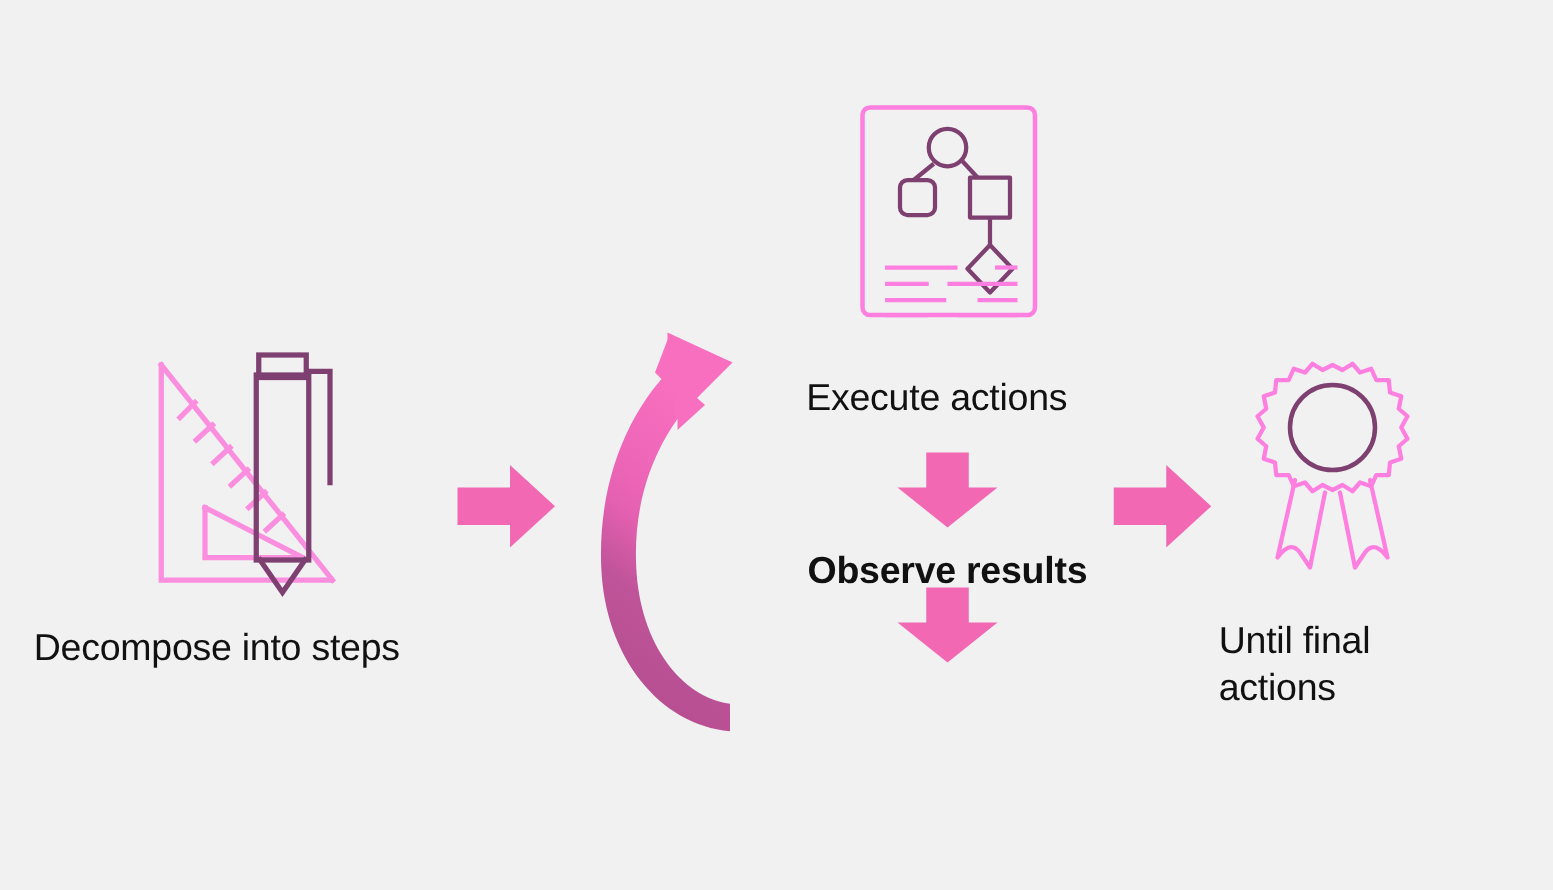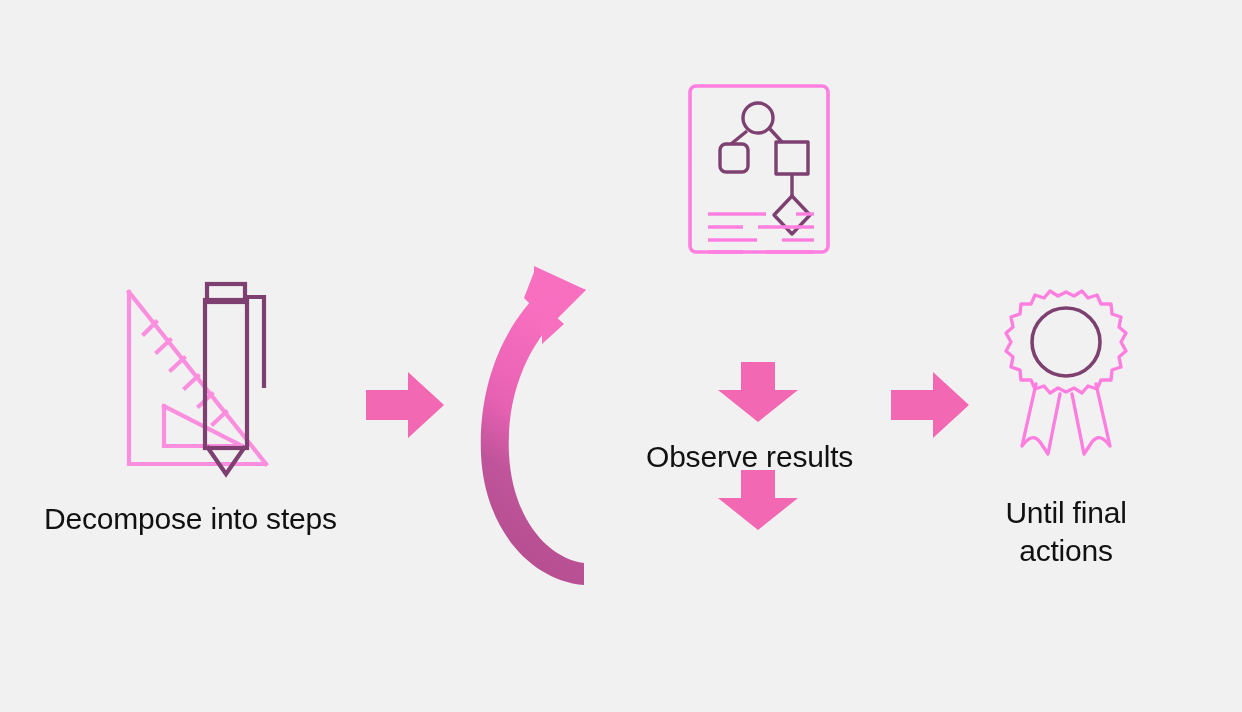--- a/index.html
+++ b/index.html
@@ -26,21 +26,20 @@
     position: absolute;
     color: #111111;
     font-family: "Liberation Sans", sans-serif;
     font-size: 30px;
     font-weight: 400;
     line-height: 1.27;
     white-space: pre;
     letter-spacing: -0.2px;
   }
   .label.center {
-    text-align: center;
     white-space: normal;
   }
   svg { display: block; overflow: visible; }
 </style>
 </head>
 <body style="background: rgb(241, 241, 241);">
 
 <div id="stage">
 
   <div class="node" style="left:118px; top:278px;">
@@ -66,21 +65,21 @@
 
         <rect x="89" y="6" width="38" height="18"></rect>
 
         <path d="M129,19 L146,19 L146,108"></path>
 
         <path d="M90,170 L108,196 L126,170"></path>
       </g>
     </svg>
   </div>
 
-  <div class="label" style="left:44px; top:500px;">Decompose into steps</div>
+  <div class="label" style="left:27px; top:500px;">Decompose into steps</div>
 
   <div class="node" style="left:366px; top:370px;">
     <svg width="80" height="70" viewBox="0 0 80 70" aria-hidden="true">
       <path d="M0,20 L42,20 L42,2 L78,35 L42,68 L42,50 L0,50 Z" fill="#f268b3"></path>
     </svg>
   </div>
 
   <div class="node" style="left:468px; top:258px;">
     <svg width="130" height="335" viewBox="0 0 130 335" aria-hidden="true">
       <defs>
@@ -127,28 +126,29 @@
         <path d="M22,145 L57,145"></path>
         <path d="M72,145 L128,145"></path>
         <path d="M22,158 L71,158"></path>
         <path d="M96,158 L128,158"></path>
         <path d="M22,170 L57,170"></path>
         <path d="M80,170 L128,170"></path>
       </g>
     </svg>
   </div>
 
+  <div class="label" style="left:645px; top:300px;">Execute actions</div>
 
   <div class="node" style="left:716px; top:362px;">
     <svg width="84" height="62" viewBox="0 0 84 62" aria-hidden="true">
       <path d="M25,0 L59,0 L59,28 L82,28 L42,60 L2,28 L25,28 Z" fill="#f268b3"></path>
     </svg>
   </div>
 
-  <div class="label" style="left:646px; top:438px;">Observe results</div>
+  <div class="label" style="left:646px; top:438px;font-weight:bold;">Observe results</div>
 
   <div class="node" style="left:716px; top:470px;">
     <svg width="84" height="62" viewBox="0 0 84 62" aria-hidden="true">
       <path d="M25,0 L59,0 L59,28 L82,28 L42,60 L2,28 L25,28 Z" fill="#f268b3"></path>
     </svg>
   </div>
 
 
   <div class="node" style="left:891px; top:370px;">
     <svg width="80" height="70" viewBox="0 0 80 70" aria-hidden="true">

